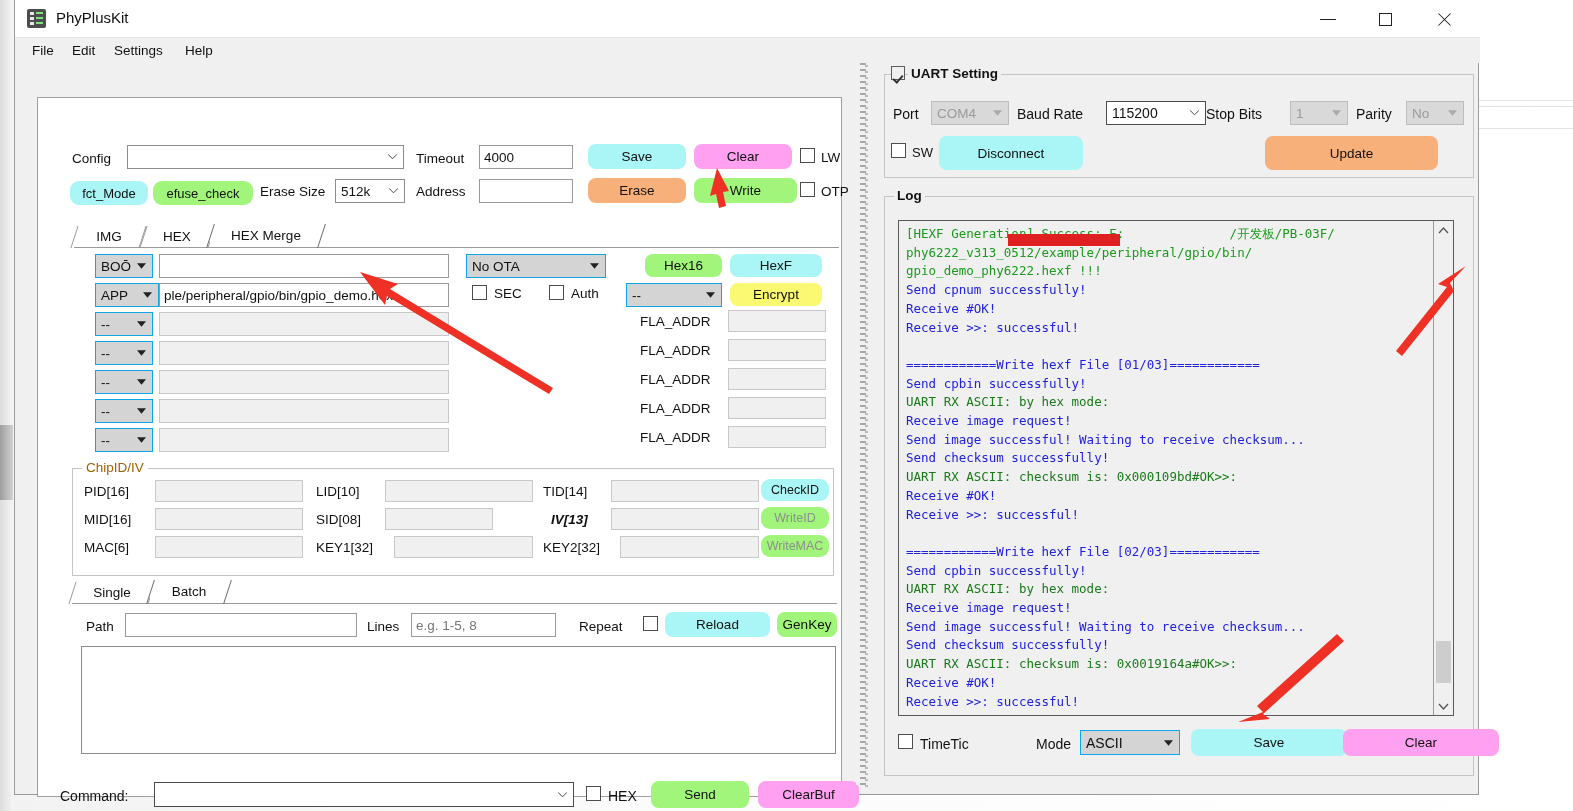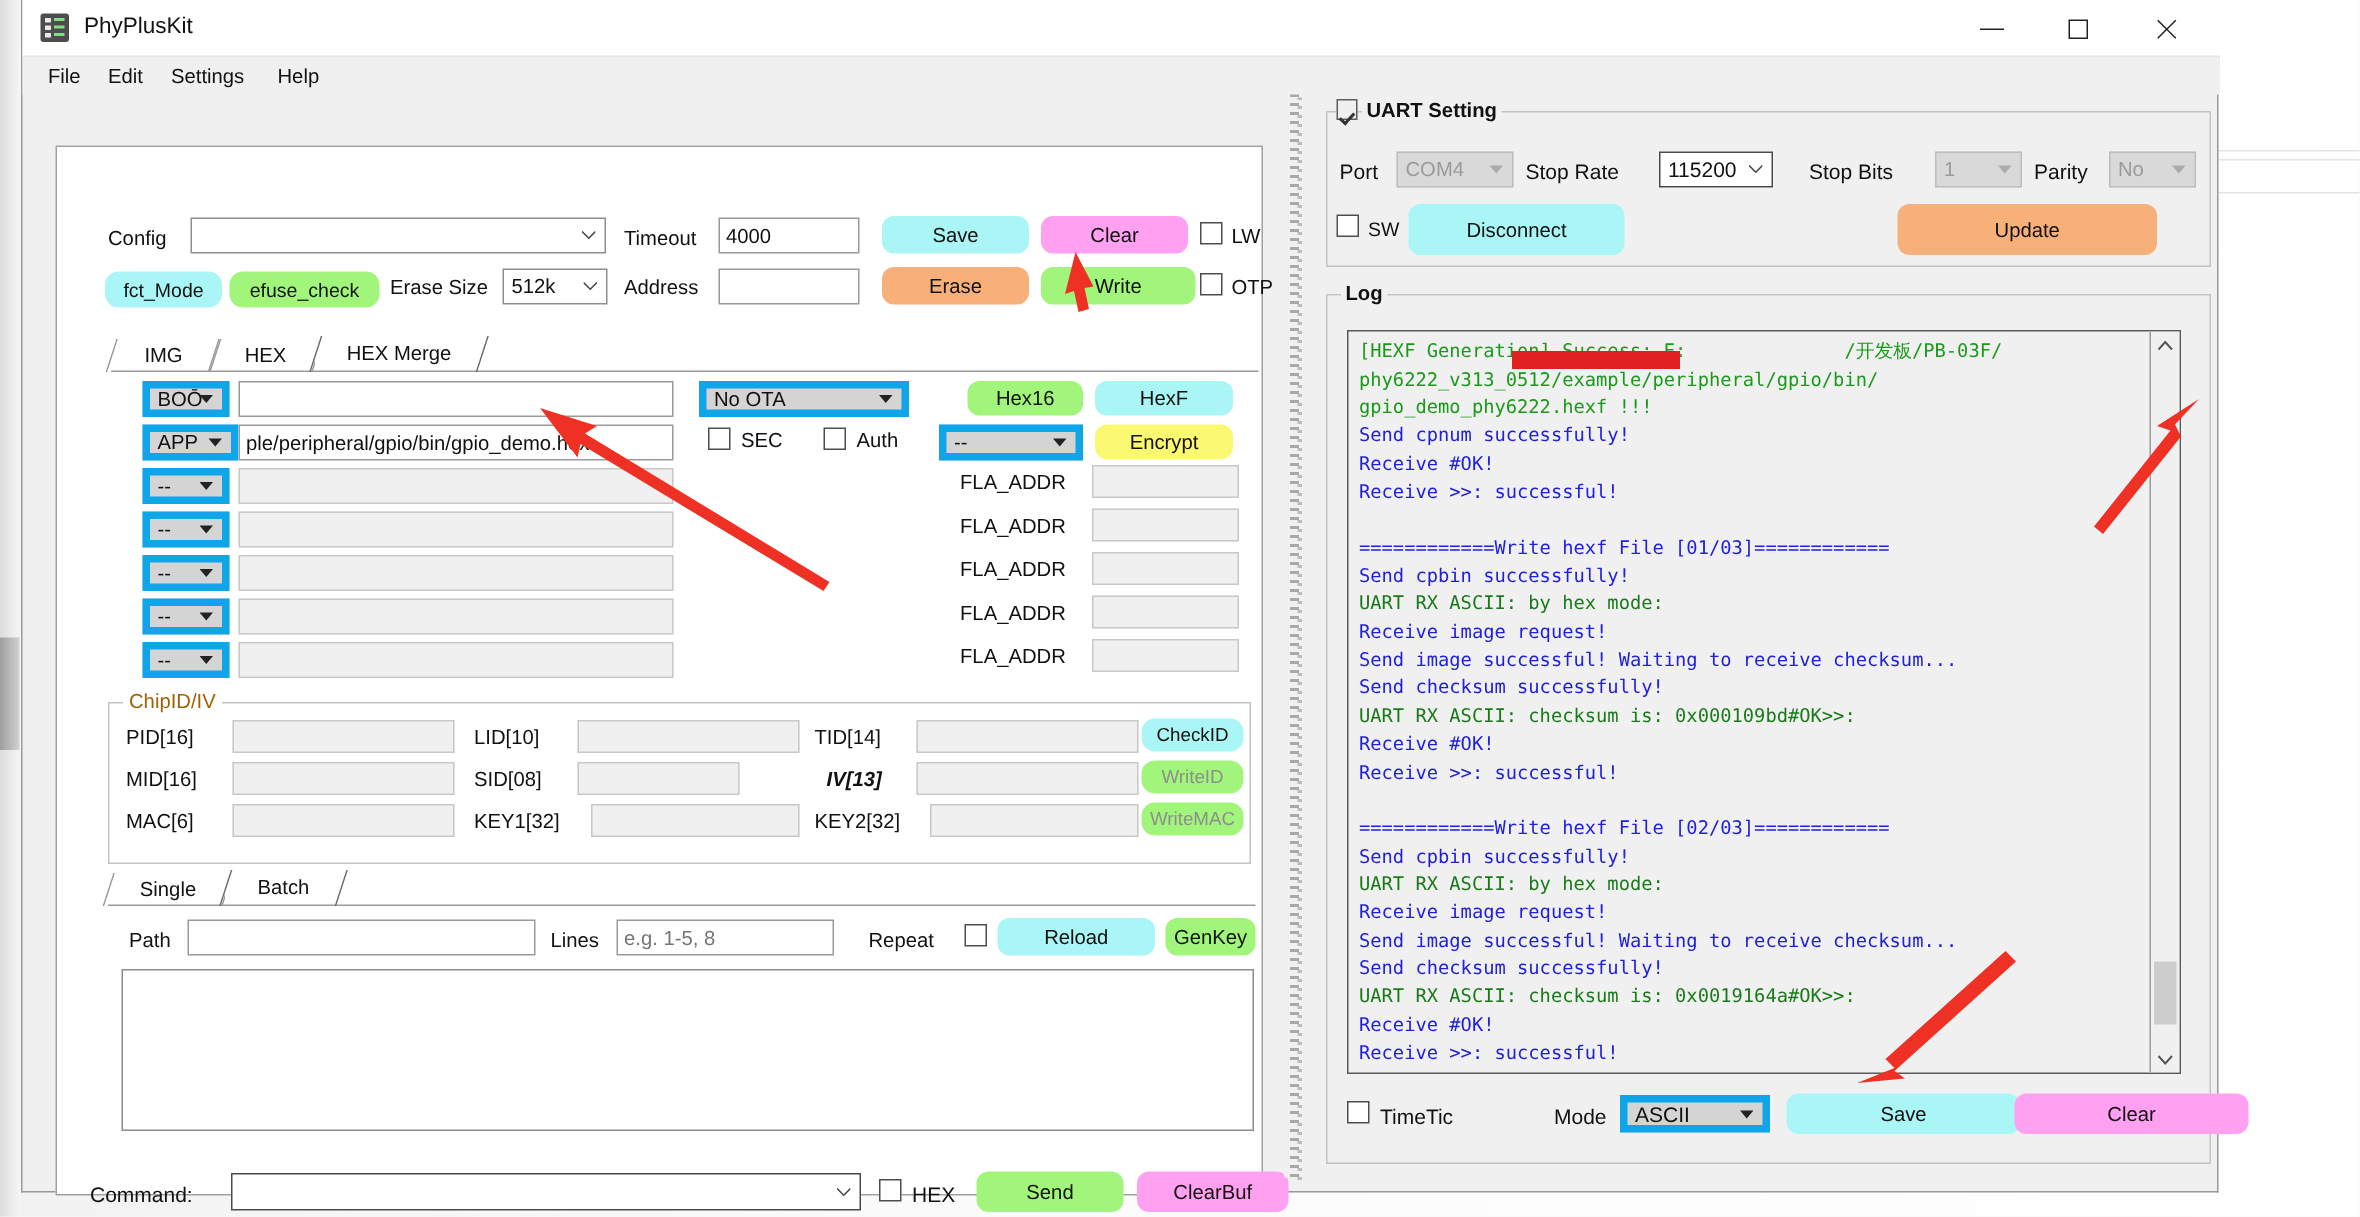--- a/index.html
+++ b/index.html
@@ -52,21 +52,21 @@
   .tabpage{position:absolute;left:16px;top:34px;width:805px;height:700px;background:#ffffff;border:1px solid #a0a0a0;box-sizing:border-box;}
 
   
   .lbl{position:absolute;font-size:13.5px;color:#111;white-space:nowrap;}
   .txt{position:absolute;background:#ffffff;border:1px solid #9a9a9a;box-sizing:border-box;
        font-family:"Liberation Sans",sans-serif;font-size:13.5px;padding:4px 4px;color:#111;line-height:normal;}
   .txt.ro{background:#f0f0f0;border:1px solid #c8c8c8;}
   .combo{position:absolute;background:#ffffff;border:1px solid #8d8d8d;box-sizing:border-box;font-size:13.5px;color:#111;}
   .combo .cv{position:absolute;left:5px;top:50%;transform:translateY(-50%);white-space:nowrap;}
   .combo .ar{position:absolute;right:6px;top:50%;transform:translateY(-50%);width:9px;height:6px;}
-  .combo.flat{background:#d4d4d4;border:5px solid #0ea5e9;color:#111;}
+  .combo.flat{background:#d4d4d4;border:1px solid #0ea5e9;color:#111;}
   .combo.disabled{background:#d9d9d9;border:1px solid #bdbdbd;color:#9b9b9b;}
   .chk{position:absolute;width:15px;height:15px;border:1px solid #4d4d4d;background:#fff;box-sizing:border-box;}
   .chk.checked::after{content:"";position:absolute;left:3px;top:6px;width:4px;height:8px;border:solid #333;border-width:0 2px 2px 0;transform:rotate(42deg);}
   .btn{position:absolute;border:none;border-radius:8px;font-size:13.5px;color:#111;text-align:center;cursor:default;
        font-family:"Liberation Sans",sans-serif;display:flex;align-items:center;justify-content:center;}
   .pill{position:absolute;border-radius:9px;font-size:13px;color:#111;display:flex;align-items:center;justify-content:center;}
 
   
   .group{position:absolute;border:1px solid #c4c4c4;box-sizing:border-box;}
   .group-title{position:absolute;background:#ffffff;padding:0 4px;font-size:13.5px;color:#a16207;}
@@ -348,22 +348,22 @@
     <div class="chk checked" style="left:15px;top:3px;width:14px;height:14px;background:#f0f0f0;border-color:#5d5d5d;"></div>
     <div class="rgroup-title" style="left:32px;top:3px;">UART Setting</div>
 
     <div class="lbl" style="left:17px;top:43px;font-size:14px;color:#111;">Port</div>
     <div class="combo disabled" style="left:55px;top:38px;width:78px;height:24px;">
       <span class="cv">COM4</span>
       <svg class="ar" viewBox="0 0 10 6">
           <path d="M0 0 L10 0 L5 6 Z" fill="#aaa"></path>
         </svg>
     </div>
-    <div class="lbl" style="left:141px;top:43px;font-size:14px;">Stop Rate</div>
-    <div class="combo" style="left:230px;top:38px;width:76px;height:24px;border:1px solid #4a4a4a;">
+    <div class="lbl" style="left:141px;top:43px;font-size:14px;">Baud Rate</div>
+    <div class="combo" style="left:230px;top:38px;width:100px;height:24px;border:1px solid #4a4a4a;">
       <span class="cv" style="font-size:14px;">115200</span>
       <svg class="ar" viewBox="0 0 10 6">
           <path d="M0 0 L5 5 L10 0" fill="none" stroke="#444" stroke-width="1.1"></path>
         </svg>
     </div>
     <div class="lbl" style="left:330px;top:43px;font-size:14px;">Stop Bits</div>
     <div class="combo disabled" style="left:414px;top:38px;width:58px;height:24px;">
       <span class="cv">1</span>
       <svg class="ar" viewBox="0 0 10 6">
           <path d="M0 0 L10 0 L5 6 Z" fill="#aaa"></path>

